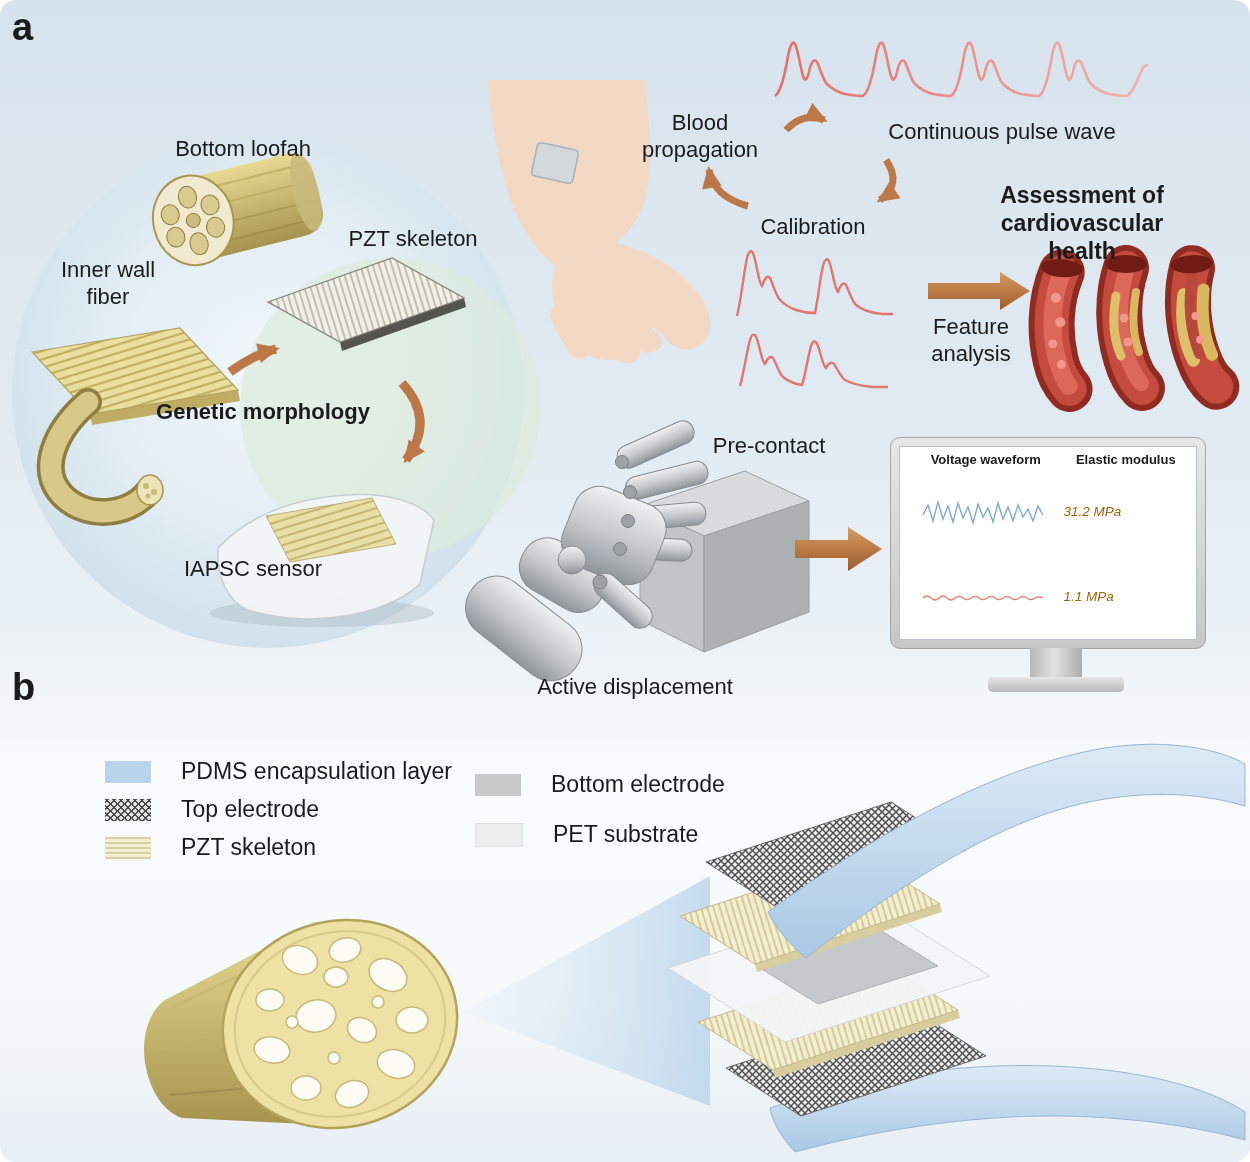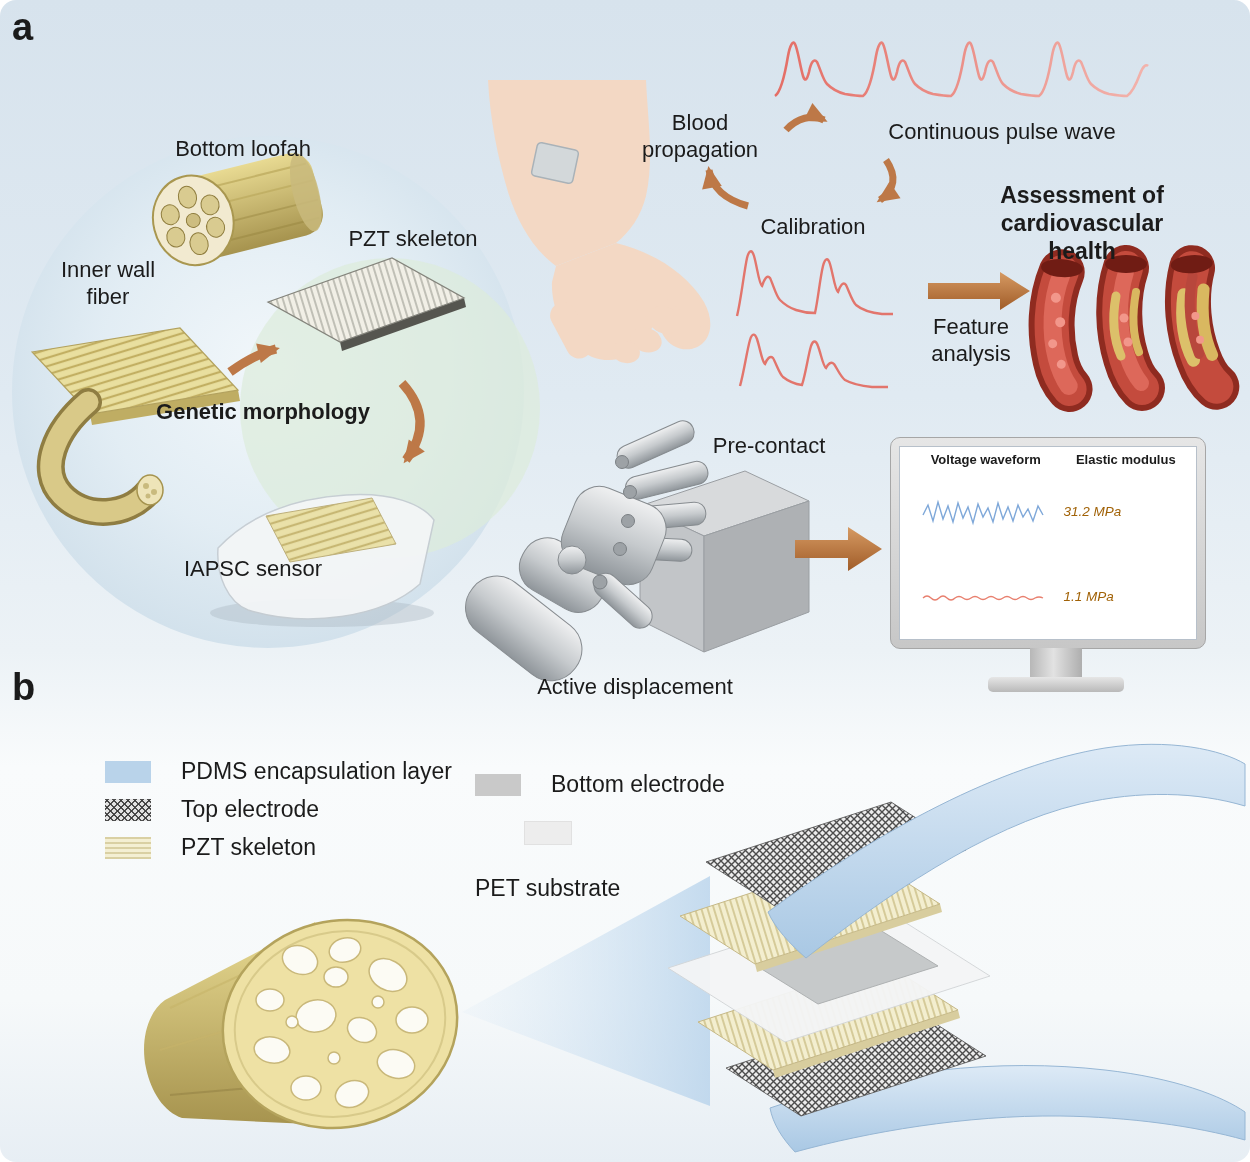--- a/index.html
+++ b/index.html
@@ -345,18 +345,18 @@
     <span>Top electrode</span>
   </div>
   <div class="legend-item" style="left:105px;top:834px;">
     <span class="swatch swatch-pzt"></span>
     <span>PZT skeleton</span>
   </div>
   <div class="legend-item" style="left:475px;top:771px;">
     <span class="swatch swatch-bottom-electrode"></span>
     <span>Bottom electrode</span>
   </div>
-  <div class="legend-item" style="left:475px;top:821px;flex-direction:column;">
+  <div class="legend-item" style="left:475px;top:821px;">
     <span class="swatch swatch-pet"></span>
     <span>PET substrate</span>
   </div>
 
 </div>
 
 </body></html>

